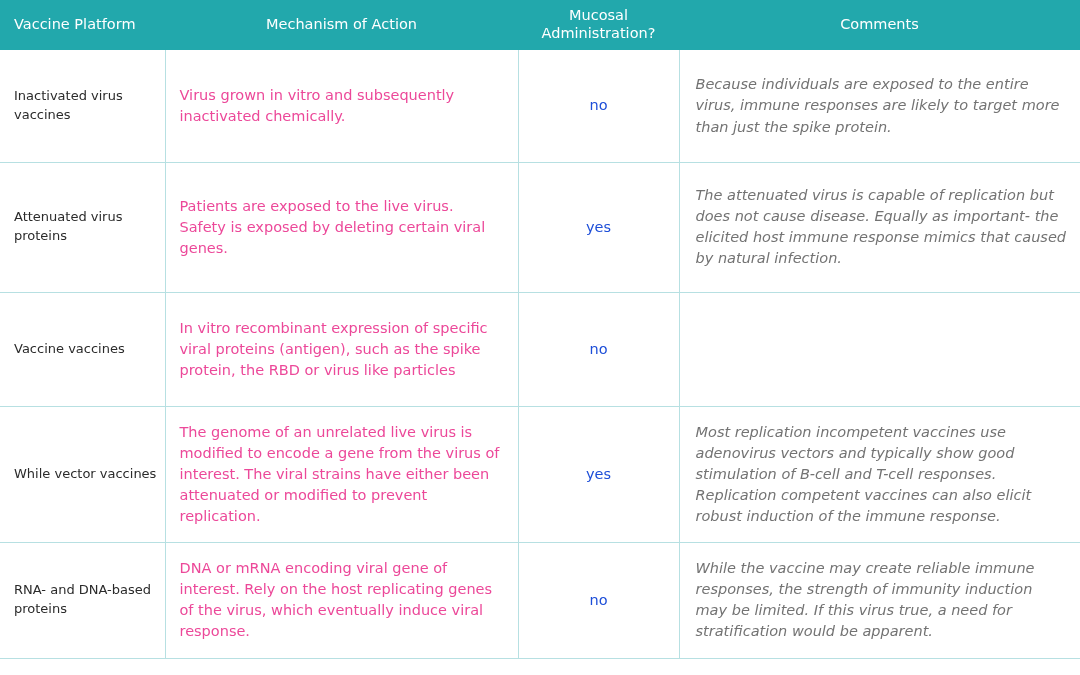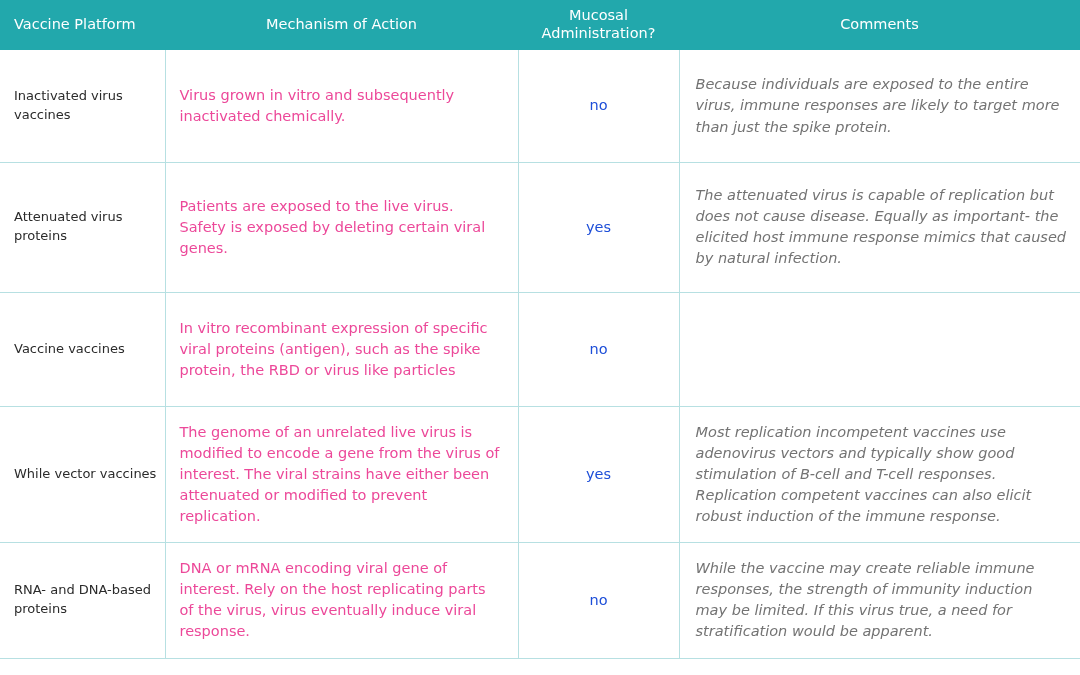--- a/index.html
+++ b/index.html
@@ -120,18 +120,18 @@
       <td class="comments"></td>
     </tr>
     <tr class="row-h4">
       <td class="platform">While vector vaccines</td>
       <td class="mechanism">The genome of an unrelated live virus is modified to encode a gene from the virus of interest. The viral strains have either been attenuated or modified to prevent replication.</td>
       <td class="mucosal">yes</td>
       <td class="comments">Most replication incompetent vaccines use adenovirus vectors and typically show good stimulation of B-cell and T-cell responses. Replication competent vaccines can also elicit robust induction of the immune response.</td>
     </tr>
     <tr class="row-h5">
       <td class="platform">RNA- and DNA-based proteins</td>
-      <td class="mechanism">DNA or mRNA encoding viral gene of interest. Rely on the host replicating parts of the virus, virus eventually induce viral response.</td>
+      <td class="mechanism">DNA or mRNA encoding viral gene of interest. Rely on the host replicating genes of the virus, which eventually induce viral response.</td>
       <td class="mucosal">no</td>
       <td class="comments">While the vaccine may create reliable immune responses, the strength of immunity induction may be limited. If this virus true, a need for stratification would be apparent.</td>
     </tr>
   </tbody>
 </table>
 
 </body></html>

